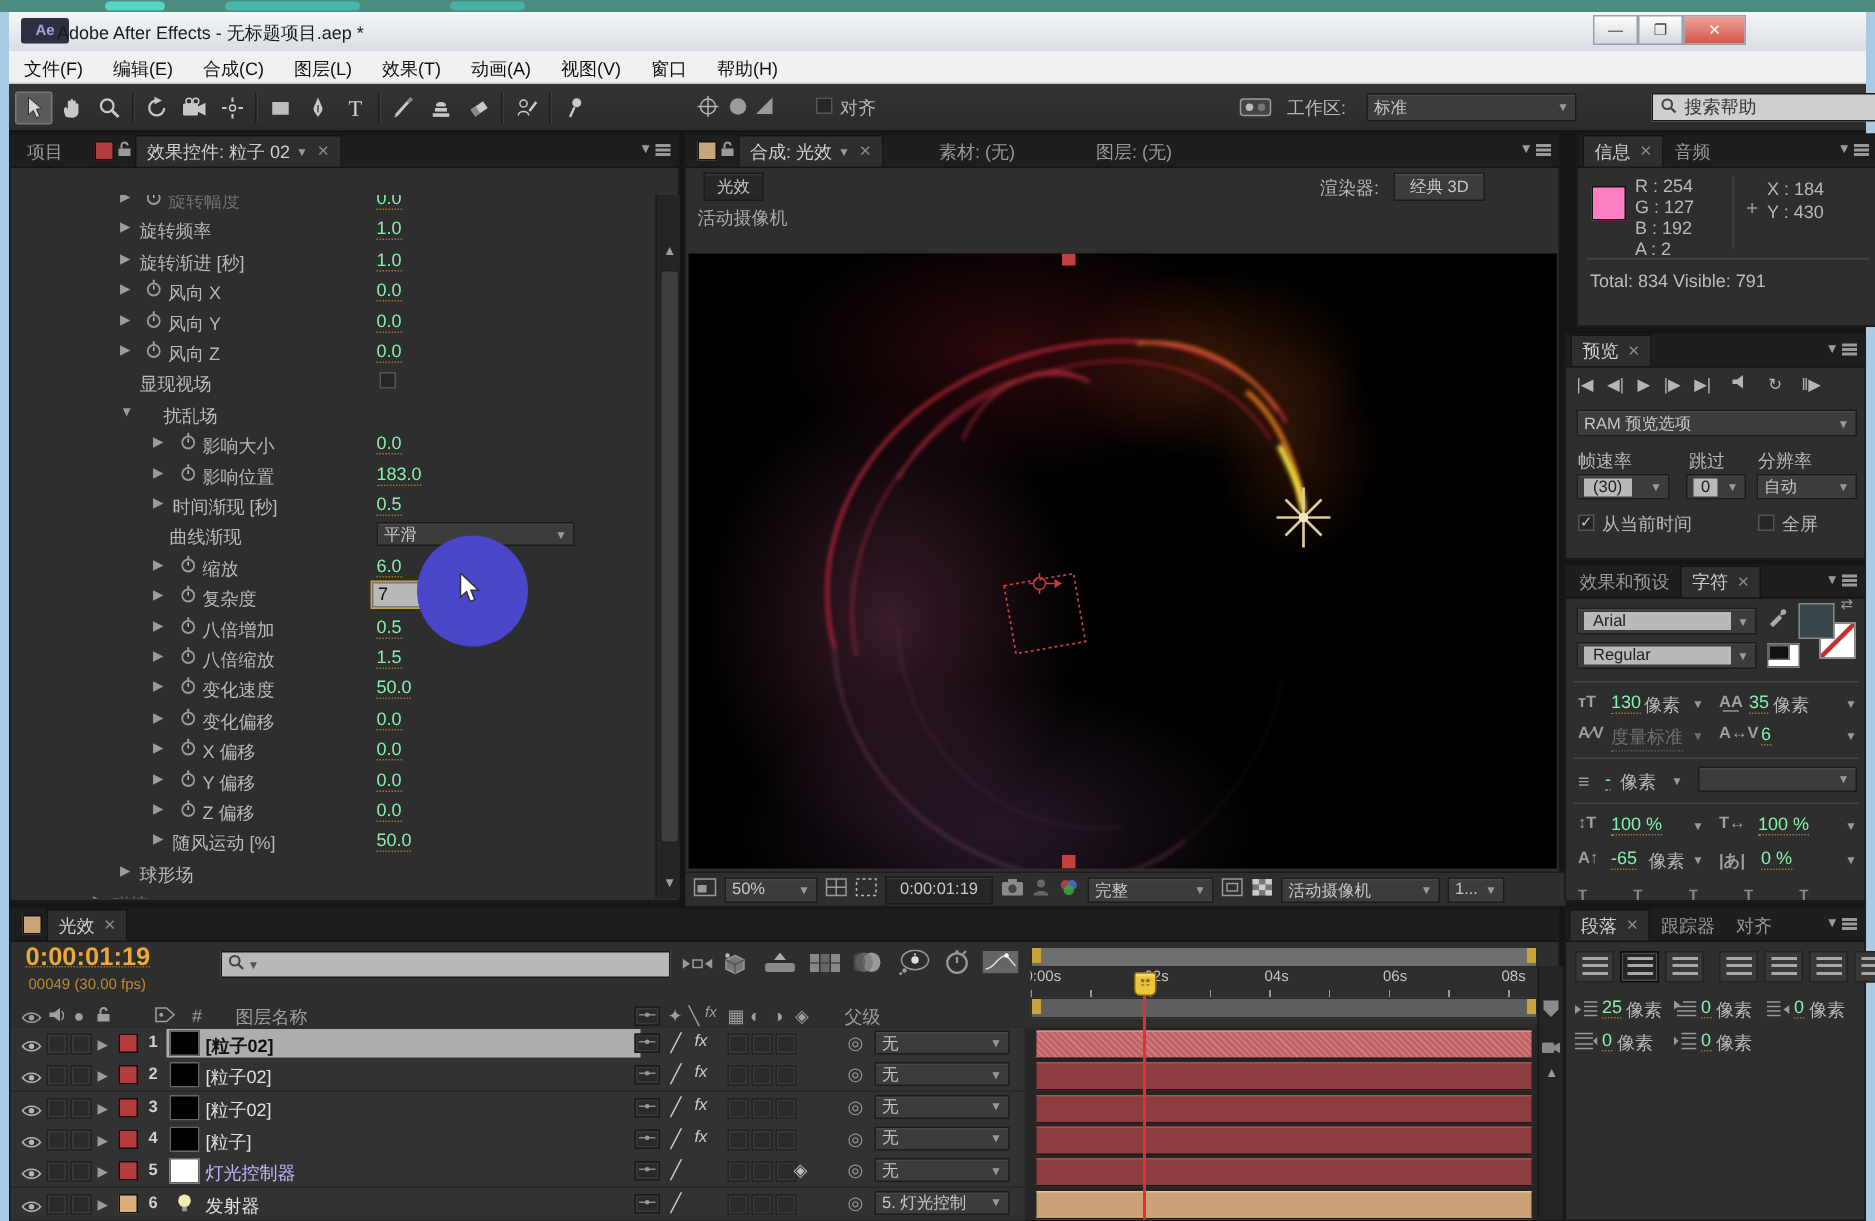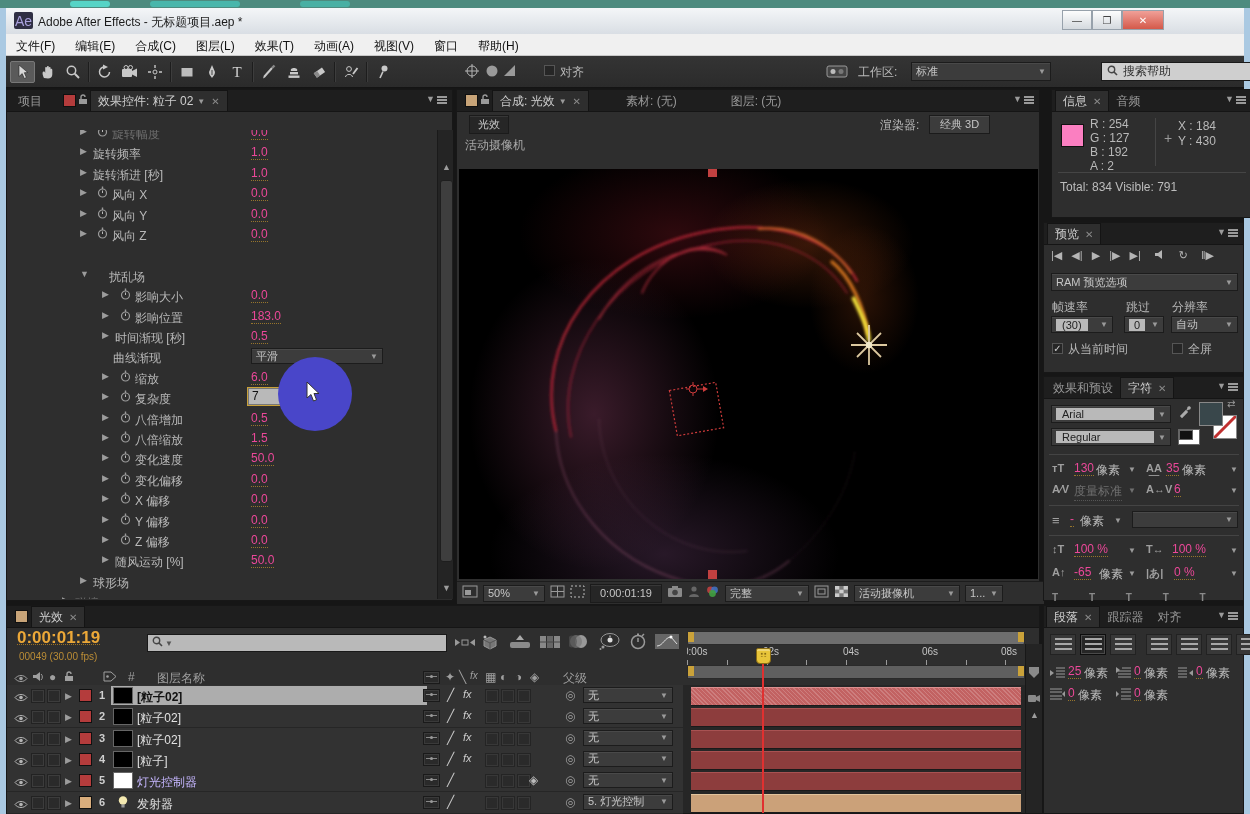--- a/index.html
+++ b/index.html
@@ -21,21 +21,21 @@
   .tab{height:20px;display:inline-flex;align-items:center;gap:4px;padding:0 7px;color:#989898;font-size:12px;white-space:nowrap;}
   .tab.active{background:#2e2e2e;color:#cfcfcf;border:1px solid #141414;border-bottom:none;}
   .chip{width:11px;height:11px;display:inline-block;border:1px solid #101010;}
   .xbtn{color:#8a8a8a;font-size:10px;margin-left:2px;}
   .caret{color:#9a9a9a;font-size:8px;}
   .pmenu{position:absolute;right:5px;top:4px;color:#9a9a9a;font-size:9px;letter-spacing:-1px;}
   .pmenu .ln{display:inline-block;width:10px;height:2px;background:#9a9a9a;box-shadow:0 3px 0 #9a9a9a,0 -3px 0 #9a9a9a;vertical-align:middle;margin-left:3px;}
   .dd{background:#3c3c3c;border:1px solid #1c1c1c;box-shadow:inset 0 1px 0 rgba(255,255,255,.07);
       color:#c6c6c6;font-size:11px;display:flex;align-items:center;justify-content:space-between;padding:0 4px;box-sizing:border-box;}
   .dd .caret{margin-left:4px;}
-  .val{color:#ec4899;border-bottom:1px dotted #97752c;font-size:12px;line-height:13px;}
+  .val{color:#86efac;border-bottom:1px dotted #97752c;font-size:12px;line-height:13px;}
   .lbl{color:#b9b9b9;}
   .dim{color:#6f6f6f !important;}
   .arrow{color:#9c9c9c;font-size:9px;}
   .btn{background:#3c3c3c;border:1px solid #1b1b1b;box-shadow:inset 0 1px 0 rgba(255,255,255,.08);color:#c6c6c6;
        display:inline-flex;align-items:center;justify-content:center;font-size:11px;}
   .cb{width:11px;height:11px;background:#262626;border:1px solid #555;display:inline-block;box-sizing:border-box;}
   .tool{width:25px;height:22px;display:inline-flex;align-items:center;justify-content:center;border-radius:2px;}
   .tool.active{background:#5a5a5a;border:1px solid #787878;box-sizing:border-box;}
   .tsep{width:1px;height:20px;background:#1d1d1d;box-shadow:1px 0 0 #3d3d3d;display:inline-block;margin:0 3px;}
   .ec-row{position:absolute;left:0;width:430px;height:20px;}
@@ -58,21 +58,21 @@
 
   <div class="abs" id="frame-left" style="left:0;top:0;width:6px;height:814px;"></div>
   <div class="abs" id="frame-right" style="left:1244px;top:0;width:6px;height:814px;"></div>
   <div class="abs" style="left:0;top:0;width:1250px;height:8px;background:#4d8b7f;">
     <div class="abs" style="left:70px;top:1px;width:40px;height:6px;background:#59e6d8;border-radius:3px;opacity:.8;"></div>
     <div class="abs" style="left:150px;top:1px;width:90px;height:6px;background:#47c9bd;border-radius:3px;opacity:.7;"></div>
     <div class="abs" style="left:300px;top:1px;width:50px;height:6px;background:#47c9bd;border-radius:3px;opacity:.6;"></div>
   </div>
 
   <div class="abs" id="titlebar" style="left:6px;top:8px;width:1238px;height:26px;">
-    <span class="abs" style="left:8px;top:4px;width:19px;height:17px;background:#2f2f44;border-radius:2px;color:#a9a0dd;font-size:14px;font-weight:normal;display:inline-flex;align-items:center;justify-content:center;">Ae</span>
+    <span class="abs" style="left:8px;top:4px;width:32px;height:17px;background:#2f2f44;border-radius:2px;color:#a9a0dd;font-size:10px;font-weight:bold;display:inline-flex;align-items:center;justify-content:center;">Ae</span>
     <span class="abs" style="left:32px;top:6px;font-size:12px;">Adobe After Effects - 无标题项目.aep *</span>
     <span class="abs" style="right:80px;top:2px;display:flex;">
       <span class="winbtn">—</span>
         <span class="winbtn">❐</span>
         <span class="winbtn close">✕</span>
     </span>
   </div>
 
   <div class="abs" id="menubar" style="left:6px;top:34px;width:1238px;height:22px;padding-top:1px;box-sizing:border-box;"><span class="menu-item">文件(F)</span><span class="menu-item">编辑(E)</span><span class="menu-item">合成(C)</span><span class="menu-item">图层(L)</span><span class="menu-item">效果(T)</span><span class="menu-item">动画(A)</span><span class="menu-item">视图(V)</span><span class="menu-item">窗口</span><span class="menu-item">帮助(H)</span></div>
 
@@ -263,20 +263,24 @@
         </div>
         <div class="ec-row" style="top: 95px;">
           <span class="arrow" style="left: 73px;">▶</span>
           <span class="icon-svg" style="left: 90px; top: 2px;"><svg width="11" height="13">
               <circle cx="5.5" cy="7" r="4" fill="none" stroke="#9a9a9a" stroke-width="1.2"></circle>
               <line x1="5.5" y1="0.5" x2="5.5" y2="3" stroke="#9a9a9a" stroke-width="1.4"></line>
               <line x1="5.5" y1="7" x2="5.5" y2="4.5" stroke="#bbb"></line>
             </svg></span>
           <span class="lbl" style="left: 105px;">风向 Z</span>
           <span class="val" style="left: 244px;">0.0</span>
+        </div>
+        <div class="ec-row" style="top: 115.4px;">
+          <span class="lbl" style="left: 86px;">显现视场</span>
+          <span class="cb" style="left: 246px;"></span>
         </div>
         <div class="ec-row" style="top: 135.8px;">
           <span class="arrow" style="left: 73px;">▼</span>
           <span class="lbl" style="left: 86px; margin-left: 16px;">扰乱场</span>
         </div>
         <div class="ec-row" style="top: 156.2px;">
           <span class="arrow" style="left: 95px;">▶</span>
           <span class="icon-svg" style="left: 113px; top: 2px;"><svg width="11" height="13">
               <circle cx="5.5" cy="7" r="4" fill="none" stroke="#9a9a9a" stroke-width="1.2"></circle>
               <line x1="5.5" y1="0.5" x2="5.5" y2="3" stroke="#9a9a9a" stroke-width="1.4"></line>

